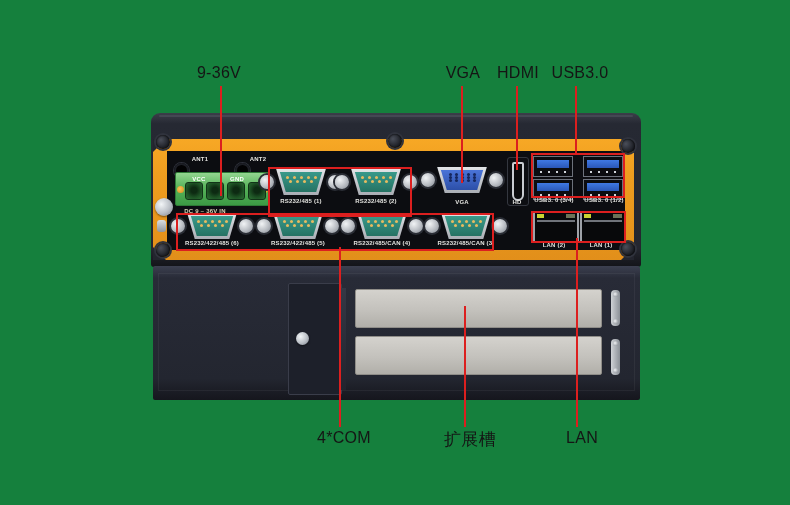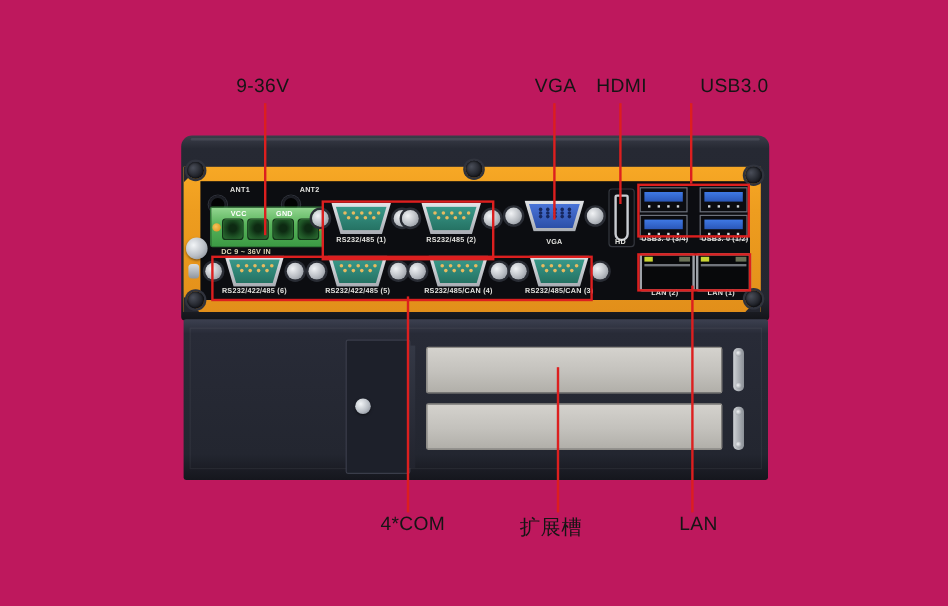--- a/index.html
+++ b/index.html
@@ -1,16 +1,16 @@
 <!DOCTYPE html>
 <html><head>
 <meta charset="utf-8">
 <style>
   html,body{margin:0;padding:0;background:#fff;}
-  .stage{position:relative;width:790px;height:505px;background:#be185d;overflow:hidden;
+  .stage{position:relative;width:790px;height:505px;background:#15803d;overflow:hidden;
          font-family:"Liberation Sans",sans-serif;}
 
   
   .callout{position:absolute;transform:translateX(-50%);font-size:16px;color:#151515;
            white-space:nowrap;z-index:12;letter-spacing:.3px;}
   .callout.cn{font-size:17px;}
   .vline{position:absolute;width:2px;background:#dc1f1f;z-index:11;}
   .redbox{position:absolute;border:2px solid #dc1f1f;z-index:11;background:transparent;}
 
   
@@ -346,23 +346,23 @@
   <div class="latch"></div>
   <div class="screw-silver" style="left:296px;top:332px;width:13px;height:13px;"></div>
   <div class="slotcover" style="top:289px;"></div>
   <div class="slotcover" style="top:336px;"></div>
   <div class="bracket" style="top:290px;"></div>
   <div class="bracket" style="top:339px;"></div>
 
   <div class="callout" style="left:219px;top:64px;">9-36V</div>
   <div class="callout" style="left:463px;top:64px;">VGA</div>
   <div class="callout" style="left:518px;top:64px;">HDMI</div>
-  <div class="callout" style="left:612px;top:64px;">USB3.0</div>
+  <div class="callout" style="left:580px;top:64px;">USB3.0</div>
   <div class="callout" style="left:344px;top:429px;">4*COM</div>
-  <div class="callout cn" style="left:459px;top:428px;">扩展槽</div>
+  <div class="callout cn" style="left:470px;top:428px;">扩展槽</div>
   <div class="callout" style="left:582px;top:429px;text-align:right;">LAN</div>
 
   <div class="vline" style="left:220px;top:86px;height:110px;"></div>
   <div class="vline" style="left:461px;top:86px;height:97px;"></div>
   <div class="vline" style="left:516px;top:86px;height:84px;"></div>
   <div class="vline" style="left:575px;top:86px;height:67px;"></div>
   <div class="vline" style="left:339px;top:247px;height:180px;"></div>
   <div class="vline" style="left:464px;top:306px;height:121px;"></div>
   <div class="vline" style="left:576px;top:238px;height:189px;"></div>
 

